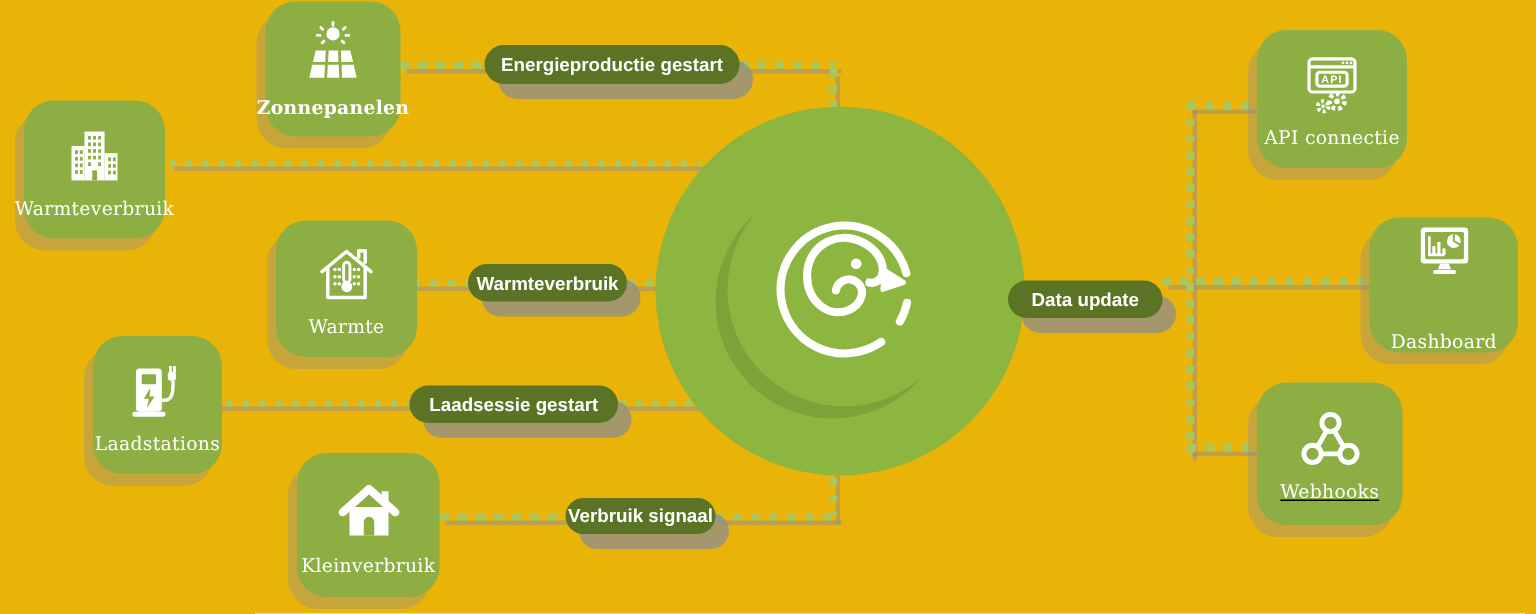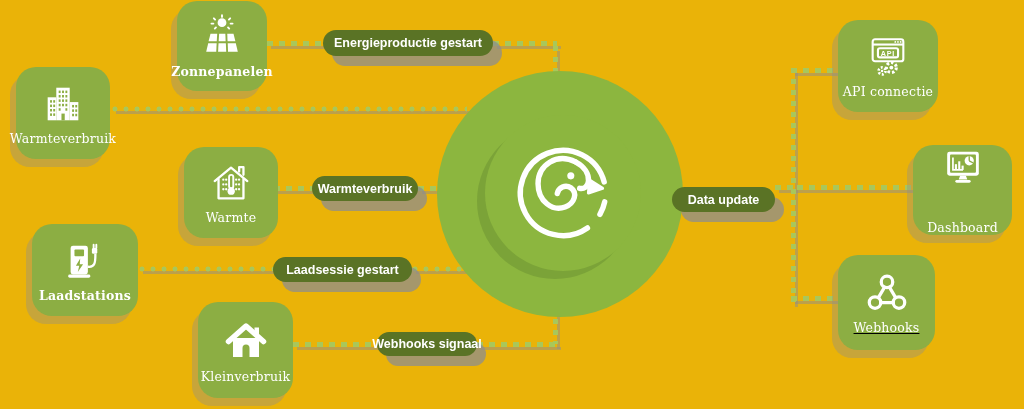--- a/index.html
+++ b/index.html
@@ -103,21 +103,21 @@
   <div class="pill" style="left:323px;top:30px;width:170px;height:26px;">
     <span>Energieproductie gestart</span>
   </div>
   <div class="pill" style="left:312px;top:176px;width:106px;height:25px;">
     <span>Warmteverbruik</span>
   </div>
   <div class="pill" style="left:273px;top:257px;width:139px;height:25px;">
     <span>Laadsessie gestart</span>
   </div>
   <div class="pill" style="left:377px;top:332px;width:100px;height:24px;">
-    <span>Webhooks signaal</span>
+    <span>Verbruik signaal</span>
   </div>
   <div class="pill" style="left:672px;top:175px;width:103px;height:25px;margin-top:12px;">
     <span>Data update</span>
   </div>
 
   <div class="card" style="left:177px;top:1px;width:90px;height:90px;font-weight:bold;">
     <span class="icon">
       <svg width="46" height="46" viewBox="0 0 48 48">
         <circle cx="24" cy="9" r="4.6" fill="#fff"></circle>
         <path d="M24 1.2 V3 M15.5 4.5 l1.3 1.3 M32.5 4.5 l-1.3 1.3 M13 10 h2 M33 10 h2 M16.5 15.2 l1.2 -1.2 M31.5 15.2 l-1.2 -1.2" stroke="#fff" stroke-width="2" stroke-linecap="round"></path>
@@ -194,21 +194,21 @@
           <circle cx="29.4" cy="25.5" r="1.2"></circle>
             <circle cx="32.4" cy="25.5" r="1.2"></circle>
           <circle cx="29.4" cy="30.5" r="1.2"></circle>
             <circle cx="32.4" cy="30.5" r="1.2"></circle>
         </g>
       </svg>
     </span>
     <span class="card-label">Warmte</span>
   </div>
 
-  <div class="card" style="left:32px;top:224px;width:106px;height:92px;font-weight:bold;">
+  <div class="card" style="left:62px;top:224px;width:86px;height:92px;">
     <span class="icon">
       <svg width="46" height="46" viewBox="0 0 48 48">
         <rect x="9" y="8" width="18" height="30" rx="2.5" fill="#fff"></rect>
         <rect x="13" y="12" width="10" height="7" rx="1" fill="var(--card)"></rect>
         <polygon points="19,21.5 14.5,29 18,29 16.5,35.5 22,27.5 18.5,27.5" fill="var(--card)"></polygon>
         <rect x="6.5" y="38" width="23" height="3.5" rx="1.5" fill="#fff"></rect>
         <path d="M27 30 C34 31 35 26 34.8 16.5" stroke="#fff" stroke-width="2.4" fill="none"></path>
         <rect x="31.2" y="10.5" width="5.6" height="6" rx="1.5" fill="#fff"></rect>
         <path d="M33 10.5 V7 M35.8 10.5 V7" stroke="#fff" stroke-width="2" stroke-linecap="round"></path>
       </svg>

